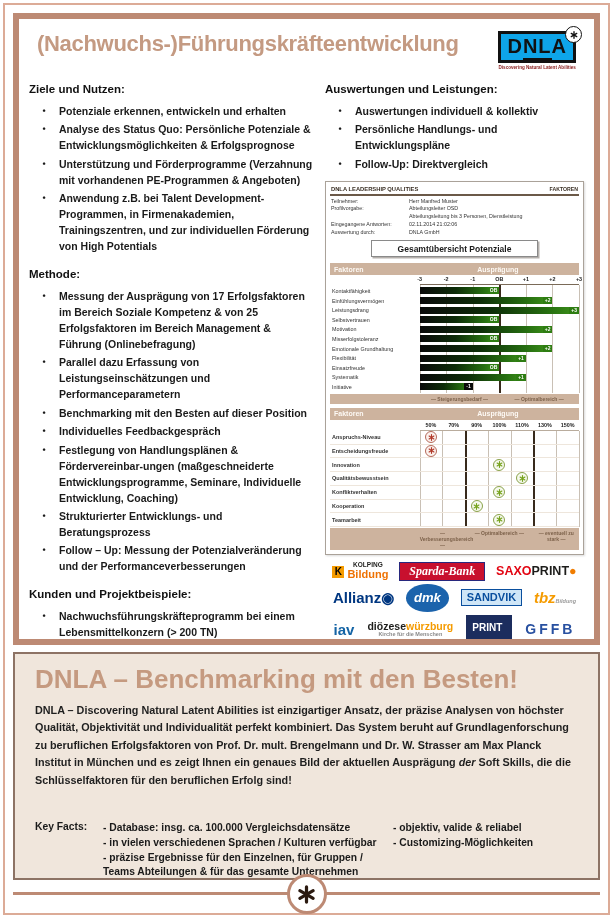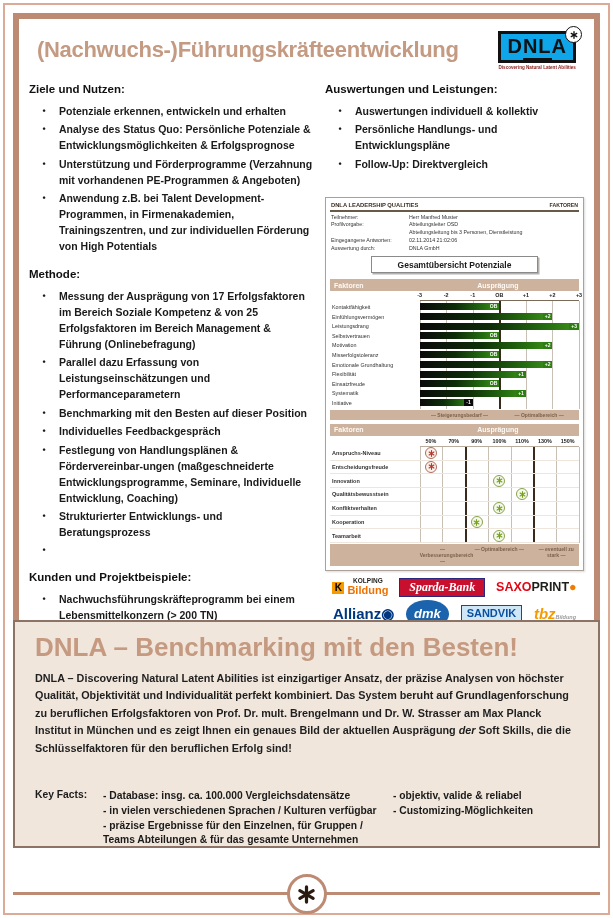--- a/index.html
+++ b/index.html
@@ -4,40 +4,40 @@
 <style>
   html,body{margin:0;padding:0;}
   body{width:613px;height:918px;font-family:"Liberation Sans",sans-serif;background:#fff;}
   .page{position:relative;width:613px;height:918px;overflow:hidden;background:#fff;}
   .hairline{position:absolute;inset:3px;border:2px solid #dcab97;pointer-events:none;}
 
   
   .main-box{position:absolute;left:13px;top:13px;width:587px;height:632px;border:6px solid #bd8a74;
             background:#fff;box-sizing:border-box;overflow:hidden;}
   .header{display:flex;justify-content:space-between;align-items:flex-start;padding:12px 16px 0 18px;}
-  .title{font-size:22px;font-weight:bold;color:#c49a82;letter-spacing:-0.3px;margin-top:6px;}
+  .title{font-size:22px;font-weight:bold;color:#c49a82;letter-spacing:-0.3px;}
   .dnla-logo{display:flex;flex-direction:column;align-items:center;margin-right:2px;}
   .logo-box{position:relative;border:3px solid #111;padding:1px 6px 2px 6px;font-weight:900;font-size:20px;
             color:#111;letter-spacing:1px;background:#0ea5e9;}
   .logo-nl{border-bottom:2.5px solid #111;padding-bottom:1px;}
   .logo-badge{position:absolute;top:-8px;right:-9px;width:15px;height:15px;border:1.5px solid #111;border-radius:50%;
               background:#fff;display:flex;align-items:center;justify-content:center;}
   .logo-tagline{font-size:4.6px;font-weight:bold;color:#8b2020;margin-top:2px;}
 
   .columns{display:flex;padding:0 10px 0 10px;gap:8px;}
   .col-left{width:288px;flex:0 0 288px;}
   .col-right{flex:1;min-width:0;}
 
   .sec-head{font-size:11.5px;font-weight:bold;color:#111;margin:13px 0 9px 0;}
   .bullet{display:flex;font-size:10.5px;font-weight:bold;color:#1a1a1a;line-height:1.52;margin-bottom:2.5px;}
   .dot{width:30px;text-align:center;flex:0 0 30px;font-size:9px;padding-top:1px;}
   .btxt{flex:1;padding-right:4px;}
 
   
-  .report{border:1px solid #aaa299;background:#fff;margin-top:24px;padding:3px 4px 4px 4px;box-shadow:1px 1px 2px rgba(0,0,0,0.15);}
+  .report{border:1px solid #aaa299;background:#fff;margin-top:8px;padding:3px 4px 4px 4px;box-shadow:1px 1px 2px rgba(0,0,0,0.15);}
   .report-head{display:flex;justify-content:space-between;font-weight:bold;color:#3a2f24;
                border-bottom:2px solid #6b5948;padding:1px 1px 2px 1px;}
   .report-head .rh-l{font-size:5.8px;}
   .report-head .rh-r{font-size:5.2px;}
   .meta{padding:2px 1px 0 1px;}
   .meta-row{display:flex;font-size:5.3px;color:#333;line-height:1.45;}
   .meta-label{width:78px;flex:0 0 78px;}
   .meta-value{flex:1;}
   .r-btn{width:66%;margin:4px auto 6px auto;border:1px solid #8a8a8a;box-shadow:1.5px 1.5px 0 rgba(90,80,70,0.45);
          text-align:center;font-size:8.5px;font-weight:bold;color:#1a1a1a;padding:2.5px 0;background:#fff;}
@@ -80,21 +80,21 @@
          padding:6px 2px 2px 2px;row-gap:1px;}
   .logo-tile{display:inline-flex;align-items:center;margin:1px 3px;font-weight:bold;box-sizing:border-box;}
   .lt-inner{display:flex;align-items:center;gap:3px;}
   .lt-col{display:flex;flex-direction:column;align-items:center;line-height:1.05;}
   .lt-main{display:flex;align-items:baseline;white-space:nowrap;}
   .lt-icon{min-width:12px;height:12px;display:flex;align-items:center;justify-content:center;
            font-size:10px;font-weight:900;line-height:12px;}
   .lt-sub{white-space:nowrap;}
 
   
-  .bottom-box{position:absolute;left:13px;top:620px;width:587px;height:228px;box-sizing:border-box;
+  .bottom-box{position:absolute;left:13px;top:652px;width:587px;height:228px;box-sizing:border-box;
               background:#f0e6dc;border:2px solid #8d7365;padding:8px 20px 0 20px;overflow:hidden;}
   .b-title{font-size:26px;font-weight:bold;color:#c59a80;margin:2px 0 7px 0;}
   .b-para{font-size:10.8px;font-weight:bold;color:#1f1f1f;line-height:1.62;margin:0 0 6px 0;}
   .keyfacts{display:flex;font-size:10.3px;font-weight:bold;color:#1a1a1a;margin-top:32px;}
   .kf-label{width:68px;flex:0 0 68px;}
   .kf-rows{flex:1;}
   .kf-row{display:flex;line-height:1.42;}
   .kf-left{flex:1;}
   .kf-right{width:185px;flex:0 0 185px;}
 
@@ -170,20 +170,21 @@
             <div class="bullet">
               <span class="dot">•</span>
               <span class="btxt">Festlegung von Handlungsplänen &amp; Fördervereinbar-ungen (maßgeschneiderte Entwicklungsprogramme, Seminare, Individuelle Entwicklung, Coaching)</span>
             </div>
             <div class="bullet">
               <span class="dot">•</span>
               <span class="btxt">Strukturierter Entwicklungs- und Beratungsprozess</span>
             </div>
             <div class="bullet">
               <span class="dot">•</span>
+              <span class="btxt">Follow – Up: Messung der Potenzialveränderung und der Performanceverbesserungen</span>
             </div>
           </div>
           <div class="lsec">
             <div class="sec-head">Kunden und Projektbeispiele:</div>
             <div class="bullet">
               <span class="dot">•</span>
               <span class="btxt">Nachwuchsführungskräfteprogramm bei einem Lebensmittelkonzern (&gt; 200 TN)</span>
             </div>
             <div class="bullet">
               <span class="dot">•</span>

